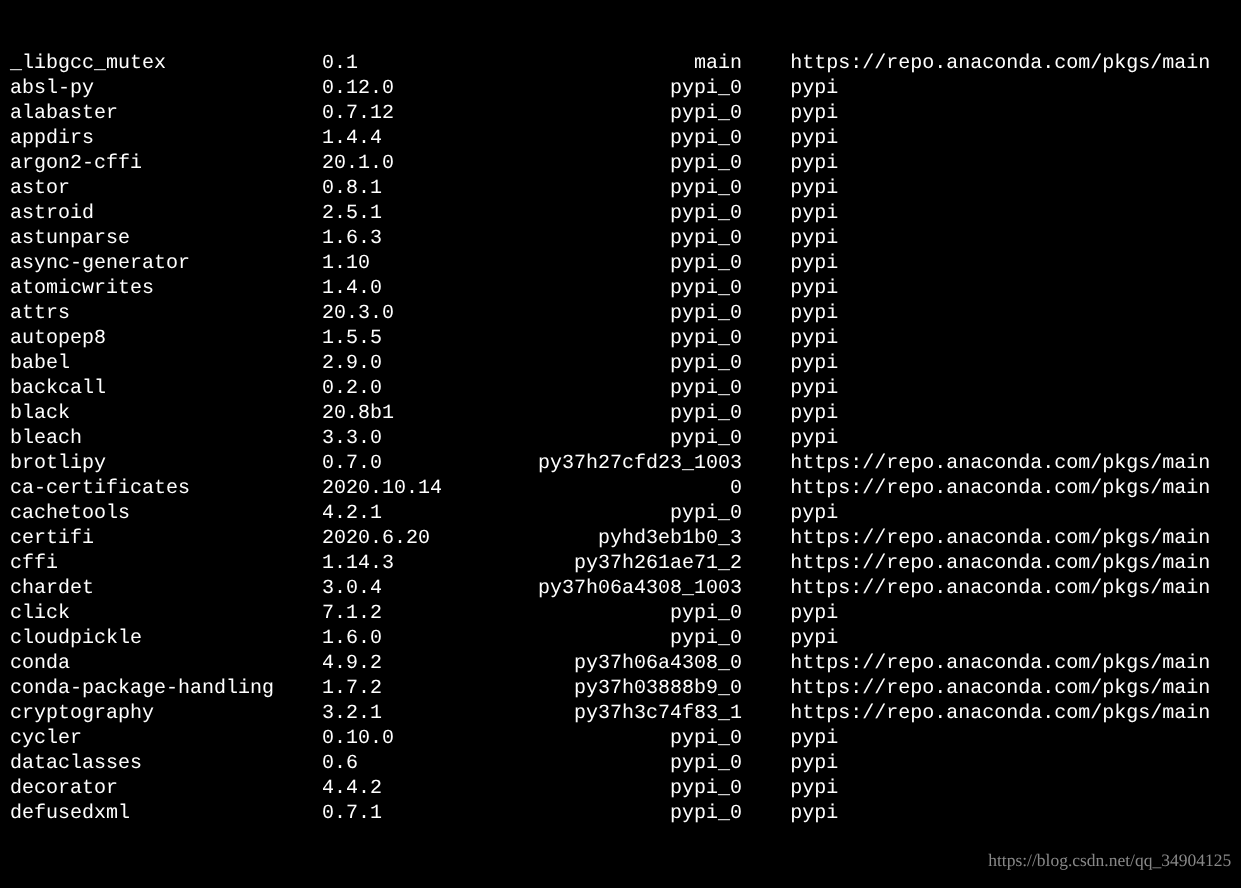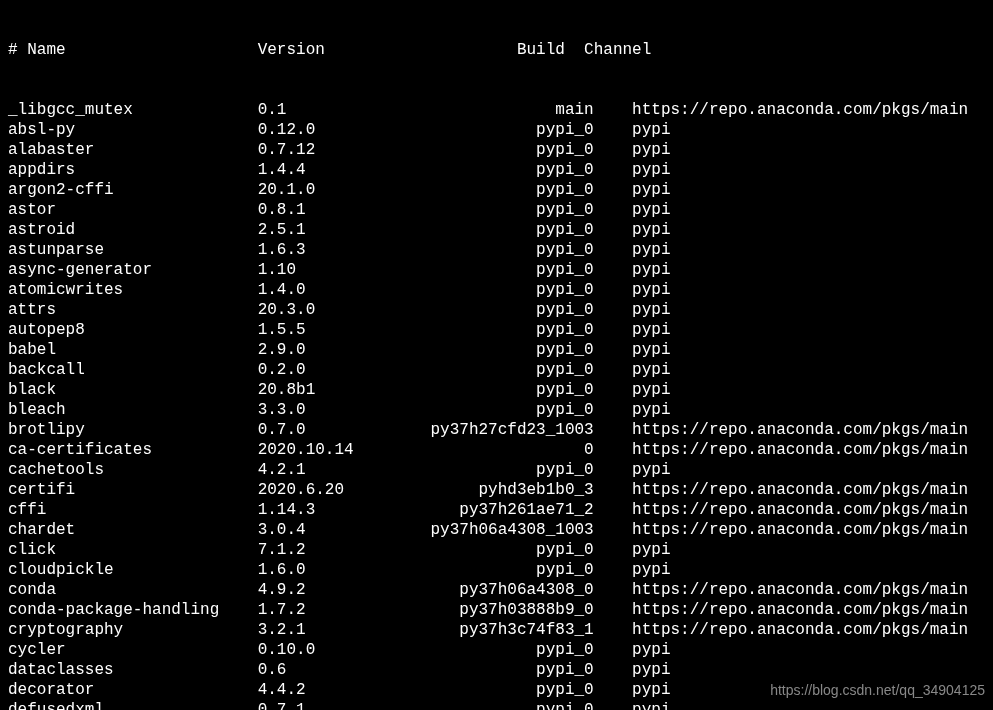--- a/index.html
+++ b/index.html
@@ -26,24 +26,23 @@
     .row {
       display: block;
       white-space: pre;
     }
     .watermark {
       position: absolute;
       right: 8px;
       bottom: 10px;
       color: #888888;
       font-size: 14px;
-      font-family: Liberation Sans, sans-serif;
+      font-family: Liberation Serif, serif;
     }
   </style>
 </head>
 <body>
 
 <div class="terminal">
-  <div class="row"><span># Name                    Version                    Build  Channel</span></div>
   <div id="rows"><div class="row">_libgcc_mutex             0.1                            main    https://repo.anaconda.com/pkgs/main</div><div class="row">absl-py                   0.12.0                       pypi_0    pypi</div><div class="row">alabaster                 0.7.12                       pypi_0    pypi</div><div class="row">appdirs                   1.4.4                        pypi_0    pypi</div><div class="row">argon2-cffi               20.1.0                       pypi_0    pypi</div><div class="row">astor                     0.8.1                        pypi_0    pypi</div><div class="row">astroid                   2.5.1                        pypi_0    pypi</div><div class="row">astunparse                1.6.3                        pypi_0    pypi</div><div class="row">async-generator           1.10                         pypi_0    pypi</div><div class="row">atomicwrites              1.4.0                        pypi_0    pypi</div><div class="row">attrs                     20.3.0                       pypi_0    pypi</div><div class="row">autopep8                  1.5.5                        pypi_0    pypi</div><div class="row">babel                     2.9.0                        pypi_0    pypi</div><div class="row">backcall                  0.2.0                        pypi_0    pypi</div><div class="row">black                     20.8b1                       pypi_0    pypi</div><div class="row">bleach                    3.3.0                        pypi_0    pypi</div><div class="row">brotlipy                  0.7.0             py37h27cfd23_1003    https://repo.anaconda.com/pkgs/main</div><div class="row">ca-certificates           2020.10.14                        0    https://repo.anaconda.com/pkgs/main</div><div class="row">cachetools                4.2.1                        pypi_0    pypi</div><div class="row">certifi                   2020.6.20              pyhd3eb1b0_3    https://repo.anaconda.com/pkgs/main</div><div class="row">cffi                      1.14.3               py37h261ae71_2    https://repo.anaconda.com/pkgs/main</div><div class="row">chardet                   3.0.4             py37h06a4308_1003    https://repo.anaconda.com/pkgs/main</div><div class="row">click                     7.1.2                        pypi_0    pypi</div><div class="row">cloudpickle               1.6.0                        pypi_0    pypi</div><div class="row">conda                     4.9.2                py37h06a4308_0    https://repo.anaconda.com/pkgs/main</div><div class="row">conda-package-handling    1.7.2                py37h03888b9_0    https://repo.anaconda.com/pkgs/main</div><div class="row">cryptography              3.2.1                py37h3c74f83_1    https://repo.anaconda.com/pkgs/main</div><div class="row">cycler                    0.10.0                       pypi_0    pypi</div><div class="row">dataclasses               0.6                          pypi_0    pypi</div><div class="row">decorator                 4.4.2                        pypi_0    pypi</div><div class="row">defusedxml                0.7.1                        pypi_0    pypi</div></div>
 </div>
 
 <div class="watermark">https://blog.csdn.net/qq_34904125</div>
 
 </body></html>

